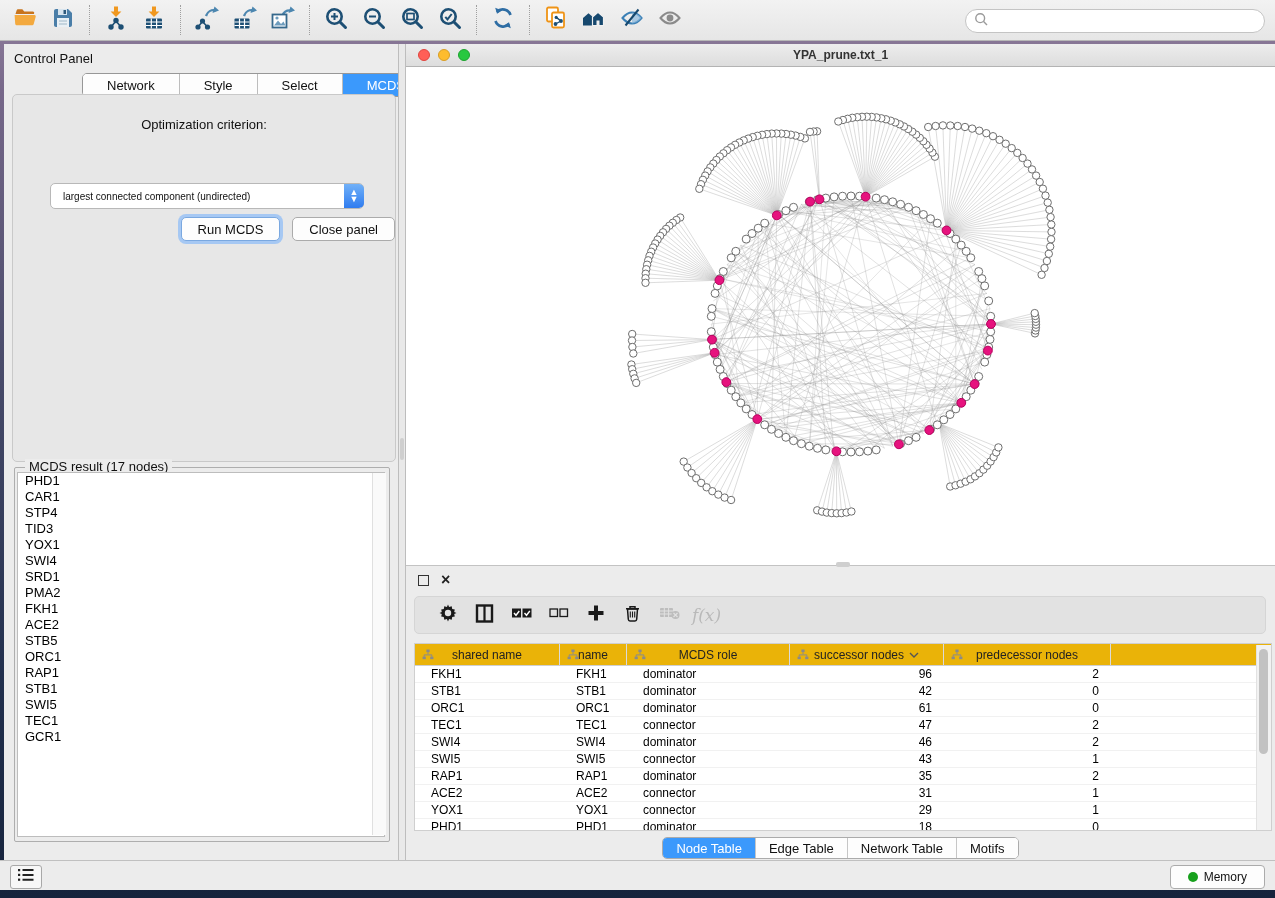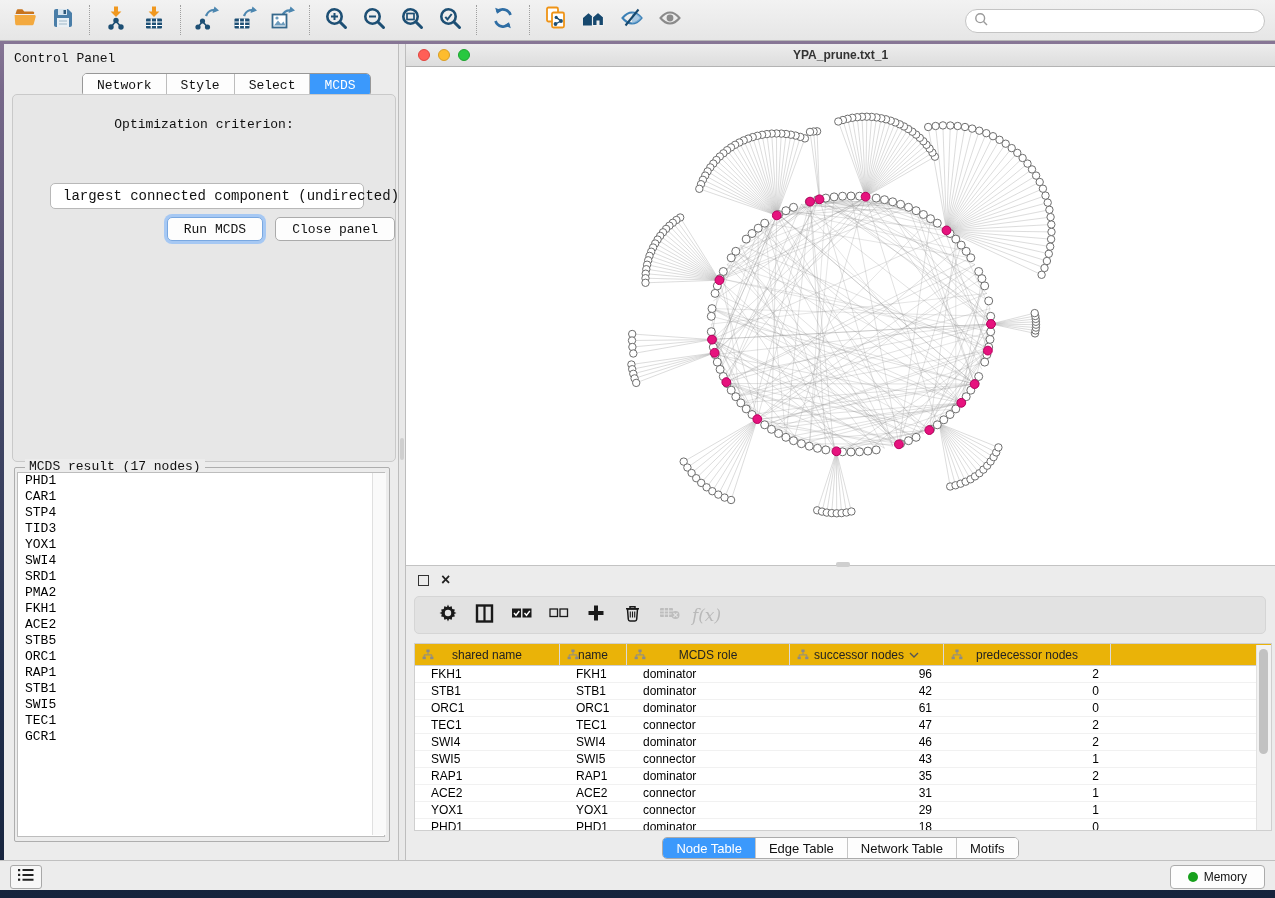--- a/index.html
+++ b/index.html
@@ -8,33 +8,33 @@
     font-family:"Liberation Sans",sans-serif;
     background:linear-gradient(180deg,#94829f 0%,#77688a 10%,#4a4c6b 40%,#22304e 75%,#16233c 100%);
   }
   
   .toolbar{position:absolute;left:0;top:0;width:1275px;height:41px;background:linear-gradient(#f2f2f2,#e6e6e6);border-bottom:1px solid #b7b7b7;display:flex;align-items:center;padding-left:6px;box-sizing:border-box;}
   .tb{width:38px;height:34px;display:flex;align-items:center;justify-content:center;border-radius:4px;}
   .tbsep{width:0;height:30px;border-left:1px dotted #9f9f9f;margin:0 7px;}
   .searchbox{position:absolute;right:10px;top:9px;width:290px;height:22px;background:#fff;border:1px solid #c4c4c4;border-radius:12px;display:flex;align-items:center;padding-left:8px;}
   .searchbox input{border:none;outline:none;flex:1;height:18px;font-size:12px;background:transparent;font-family:"Liberation Sans",sans-serif;}
   
-  .control-panel{position:absolute;left:4px;top:44px;width:454px;height:816px;background:#ececec;border-right:1px solid #c3c3c3;box-sizing:border-box;font-family:Liberation Mono, monospace;}
+  .control-panel{position:absolute;left:4px;top:44px;width:454px;height:816px;background:#ececec;border-right:1px solid #c3c3c3;box-sizing:border-box;}
   .panel-header{height:24px;display:flex;align-items:center;padding:2px 10px 0 10px;}
   .panel-title{font-size:13px;color:#111;flex:1;}
   .win-float{width:9px;height:9px;border:1.5px solid #333;margin-right:12px;cursor:pointer;}
   .win-close{font-size:16px;font-weight:bold;color:#222;line-height:10px;cursor:pointer;}
   .cp-tabs{position:absolute;left:78px;top:29px;display:flex;border:1px solid #979797;border-radius:5px;overflow:hidden;background:#fff;height:22px;}
-  .cp-tab{font-size:13px;color:#111;display:flex;align-items:center;justify-content:center;padding:0 14px;border-left:1px solid #bdbdbd;background:#fdfdfd;cursor:pointer;}
+  .cp-tab{font-size:13px;color:#111;display:flex;align-items:center;justify-content:center;padding:0 24px;border-left:1px solid #bdbdbd;background:#fdfdfd;cursor:pointer;}
   .cp-tab:first-child{border-left:none;}
   .cp-tab.active{background:#3b99fc;color:#fff;}
   .cp-body{position:absolute;left:8px;top:50px;width:382px;height:366px;background:#e7e7e7;border:1px solid #c9c9c9;border-radius:5px;}
   .opt-label{margin-top:22px;text-align:center;font-size:13px;color:#111;}
   .dropdown{position:absolute;left:37px;top:88px;width:312px;height:24px;background:#fff;border:1px solid #b8b8b8;border-radius:5px;display:flex;align-items:center;cursor:pointer;}
-  .dropdown .dd-text{flex:1;font-size:14px;padding-left:12px;color:#111;white-space:nowrap;}
+  .dropdown .dd-text{flex:1;font-size:10px;padding-left:12px;color:#111;white-space:nowrap;}
   .dd-stepper{width:20px;height:24px;margin-right:-1px;border-radius:0 5px 5px 0;background:linear-gradient(#71b1f8,#2f7cf0);display:flex;flex-direction:column;align-items:center;justify-content:center;gap:2px;}
   .btn-row{position:absolute;left:0;top:122px;width:382px;display:flex;justify-content:flex-end;gap:12px;}
   .mac-btn{height:22px;padding:0 16px;background:#fdfdfd;border:1px solid #ababab;border-radius:5px;font-size:13px;color:#111;display:flex;align-items:center;cursor:pointer;}
   .mac-btn.focused{box-shadow:0 0 0 3px #a6c8f3;border-color:#7aa8e0;}
   .groupbox{position:absolute;left:10px;top:423px;width:374px;height:373px;border:1px solid #aeaeae;border-radius:2px;}
   .groupbox-legend{position:absolute;left:10px;top:-9px;background:#ececec;padding:0 4px;font-size:13px;color:#111;}
   .mcds-list{position:absolute;left:2px;top:4px;width:368px;height:365px;background:#fff;border:1px solid #bdbdbd;box-sizing:border-box;overflow:hidden;}
   .mcds-item{font-size:13px;line-height:16px;padding-left:7px;color:#000;}
   .mcds-scroll{position:absolute;right:1px;top:1px;width:13px;height:363px;background:#fafafa;border-left:1px solid #e0e0e0;}
   

